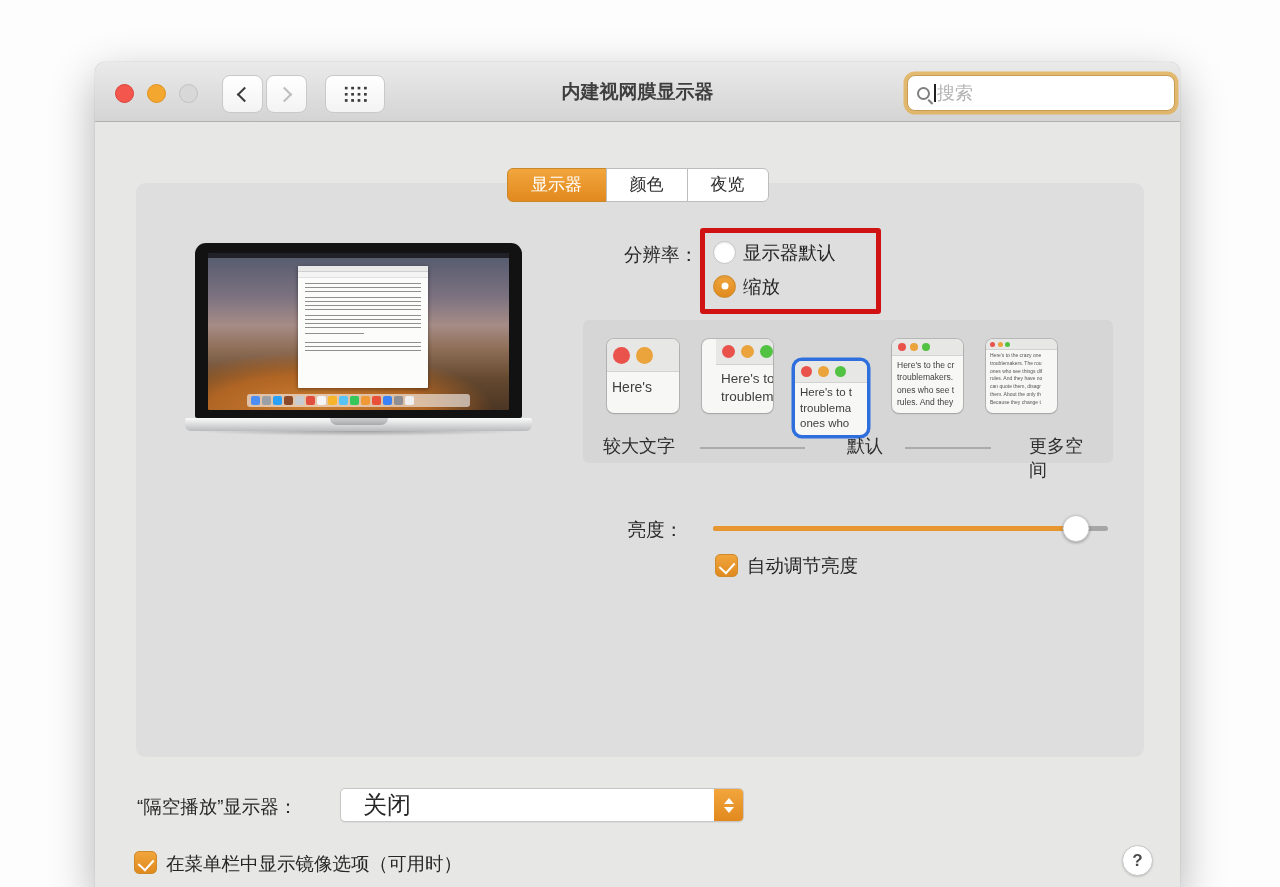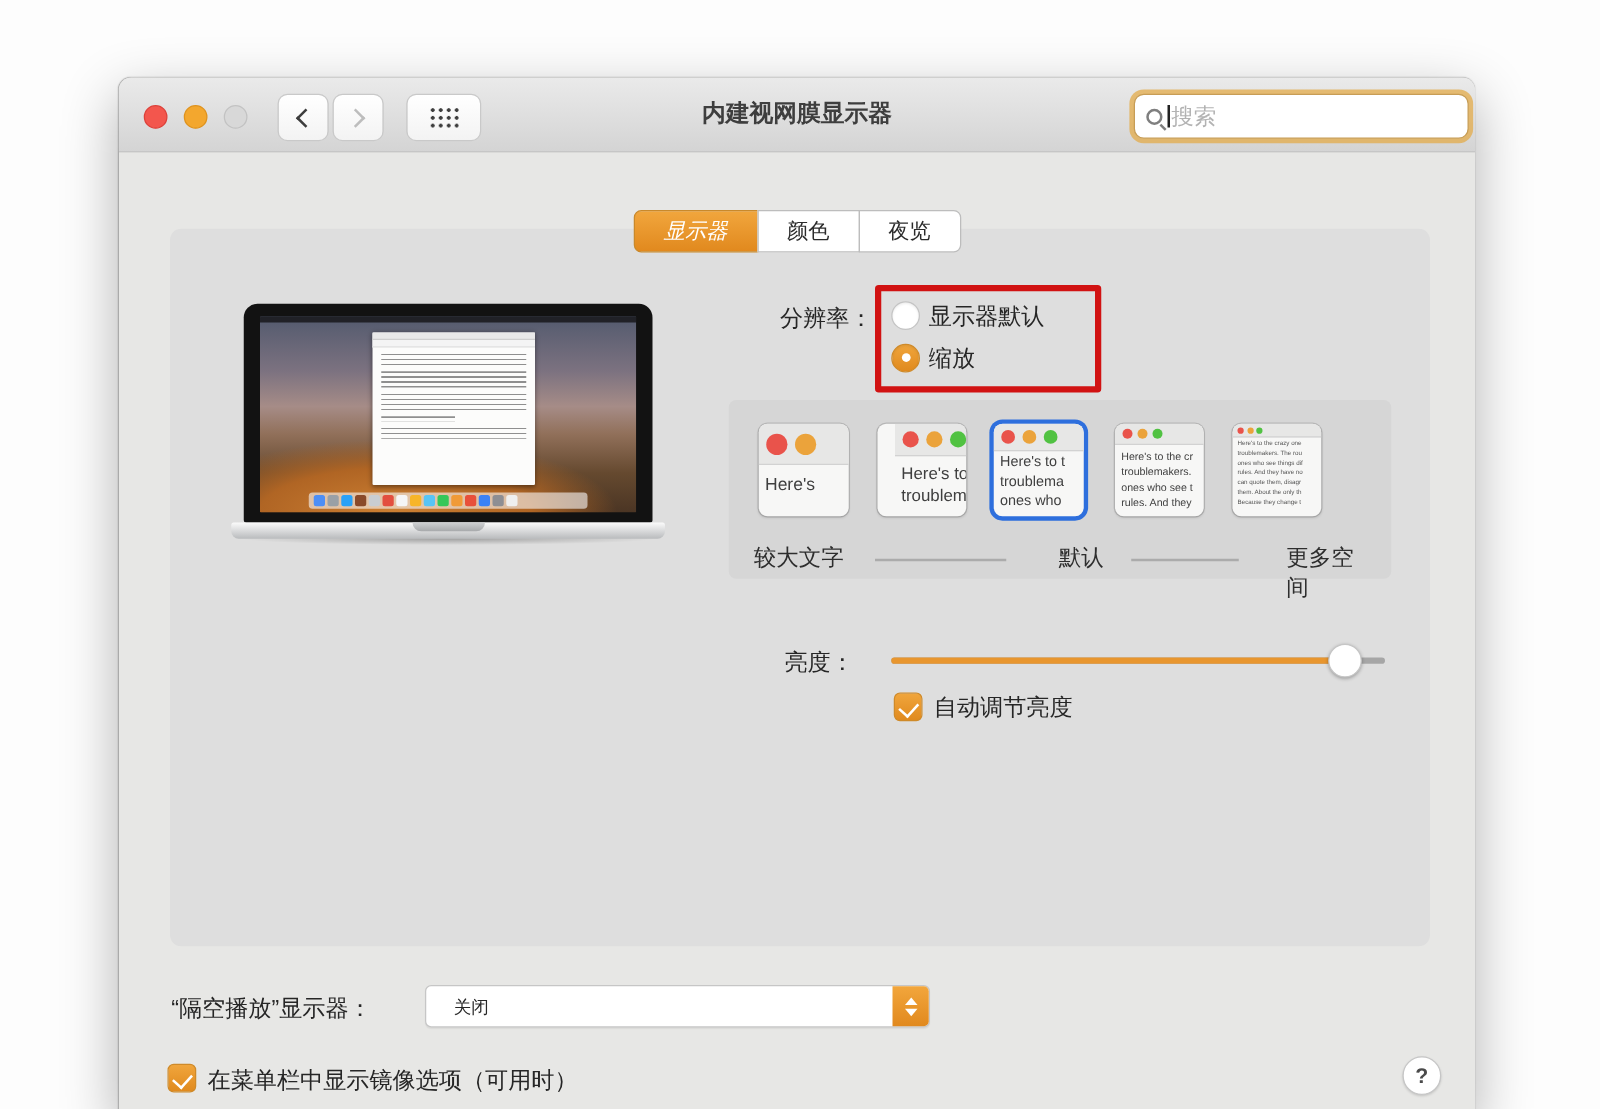--- a/index.html
+++ b/index.html
@@ -35,21 +35,21 @@
   .cursor { width:2px; height:18px; background:#222; margin:0 1px 0 4px; }
   .placeholder { color:#b3b3b3; font-size:18px; }
 
   
   .tabs { position:absolute; left:50%; transform:translateX(-50%); top:106px; height:34px;
     display:flex; z-index:5; }
   .tab { height:34px; line-height:32px; padding:0 20px; background:#fff; border:1px solid #bdbdbd;
     font-size:17px; color:#2b2b2b; text-align:center; margin-left:-1px; min-width:82px; }
   .tab:first-child { border-radius:6px 0 0 6px; margin-left:0; min-width:100px; }
   .tab:last-child { border-radius:0 6px 6px 0; }
-  .tab.selected { background:linear-gradient(#f1a63d,#e1891e); border-color:#c9892b; color:#fff;font-style:italic; }
+  .tab.selected { background:linear-gradient(#f1a63d,#e1891e); border-color:#c9892b; color:#fff; }
 
   
   .panel { position:absolute; left:41px; top:121px; width:1008px; height:574px;
     background:#dedede; border-radius:9px; }
 
   
   .laptop { position:absolute; left:49px; top:60px; width:347px; height:200px; }
   .lscreen { position:absolute; left:10px; top:0; width:327px; height:175px; background:#121212;
     border-radius:11px 11px 2px 2px; padding:10px 13px 8px 13px; }
   .ldisplay { position:relative; width:100%; height:100%; overflow:hidden; border-radius:1px;
@@ -129,21 +129,21 @@
   .checkbox { width:23px; height:23px; border-radius:5px; background:linear-gradient(#f0a53c,#e08a1e);
     border:1px solid #cf8a29; position:relative; flex:0 0 auto; }
   .checkbox::after { content:""; position:absolute; left:6px; top:4px; width:8px; height:12px;
     border-right:2.5px solid #fff; border-bottom:2.5px solid #fff; transform:rotate(42deg); }
   .check-label { margin-left:9px; font-size:18.5px; color:#262626; }
 
   
   .airplay-label { position:absolute; left:42px; top:732px; font-size:18.5px; color:#262626; }
   .select { position:absolute; left:245px; top:726px; width:404px; height:34px; background:#fff;
     border:1px solid #c6c6c6; border-radius:5px; box-shadow:0 1px 1px rgba(0,0,0,.06); }
-  .select-value { position:absolute; left:22px; top:0; line-height:32px; font-size:14px; color:#262626; }
+  .select-value { position:absolute; left:22px; top:0; line-height:32px; font-size:24px; color:#262626; }
   .stepper { position:absolute; right:0; top:0; width:29px; height:32px;
     background:linear-gradient(#f2a63c,#e1891e); border-radius:0 4px 4px 0;
     display:flex; flex-direction:column; align-items:center; justify-content:center; gap:3px; }
   .chev-up { width:0; height:0; border-left:5px solid transparent; border-right:5px solid transparent;
     border-bottom:6px solid #fff; }
   .chev-down { width:0; height:0; border-left:5px solid transparent; border-right:5px solid transparent;
     border-top:6px solid #fff; }
   .mirror-row { position:absolute; left:39px; top:789px; display:flex; align-items:flex-start; }
   .helpbtn { position:absolute; left:1027px; top:783px; width:31px; height:31px; border-radius:50%;
     background:#fff; border:1px solid #c6c6c6; box-shadow:0 1px 2px rgba(0,0,0,.15);
@@ -256,21 +256,21 @@
         <div class="tbar">
           <span class="dot dred"></span>
             <span class="dot dyel"></span>
             <span class="dot dgrn"></span>
         </div>
         <div class="tbody">
           <span class="tline">Here's to</span>
           <span class="tline">troublem</span>
         </div>
       </div>
-      <div class="thumb t3 selected" style="left:212px;width:72px;">
+      <div class="thumb t3 selected" style="left:212px;width:72px;margin-top:22px;">
         <div class="tbar">
           <span class="dot dred"></span>
             <span class="dot dyel"></span>
             <span class="dot dgrn"></span>
         </div>
         <div class="tbody">
           <span class="tline">Here's to t</span>
           <span class="tline">troublema</span>
           <span class="tline">ones who</span>
         </div>

